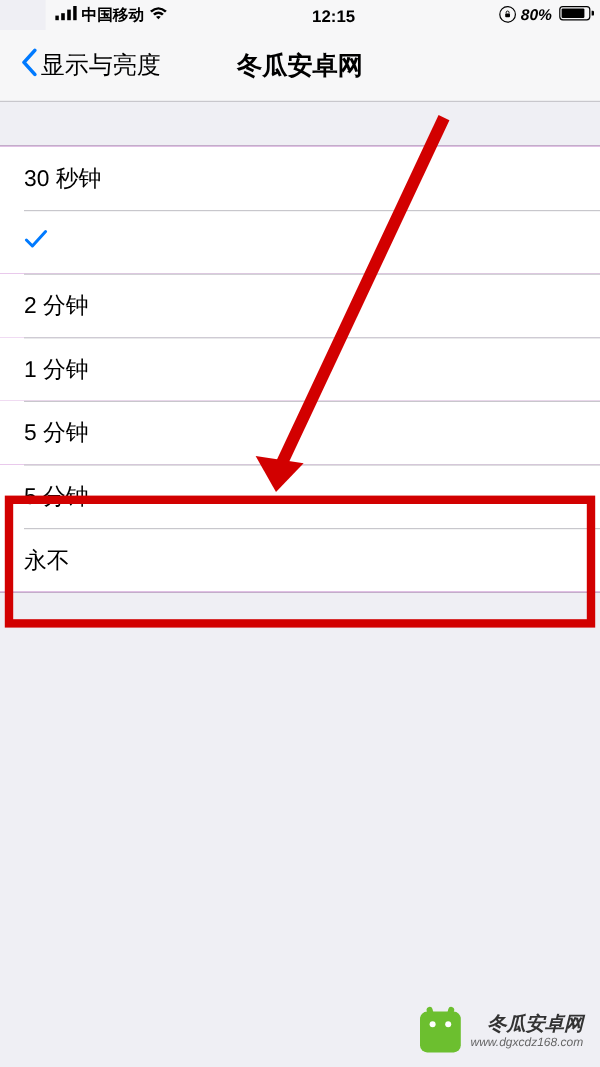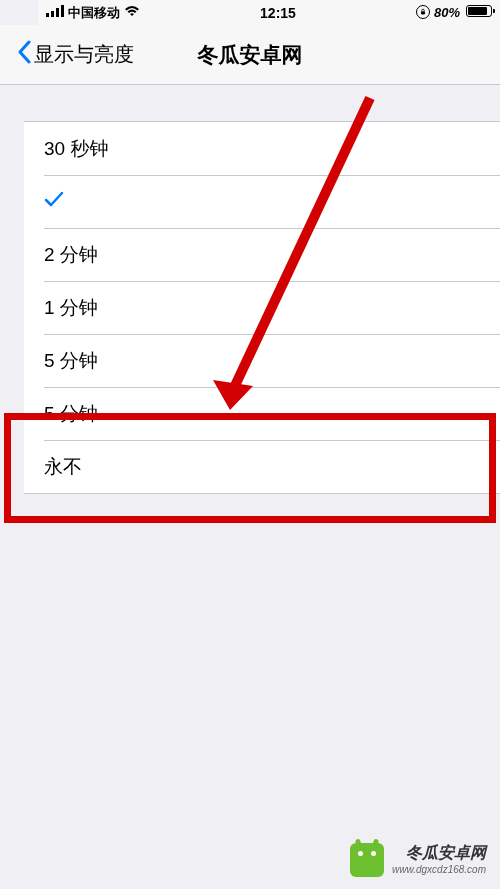--- a/index.html
+++ b/index.html
@@ -114,21 +114,20 @@
     }
 
     .spacer {
       height: 36px;
     }
 
     .list {
       background: #a21caf;
       border-top: 1px solid #c8c7cc;
       border-bottom: 1px solid #c8c7cc;
-      margin-left: 24px;
     }
     .row {
       height: 53px;
       display: flex;
       align-items: center;
       padding: 0 20px;
       font-size: 19px;
       position: relative;
       cursor: pointer;
       background: #fff;

